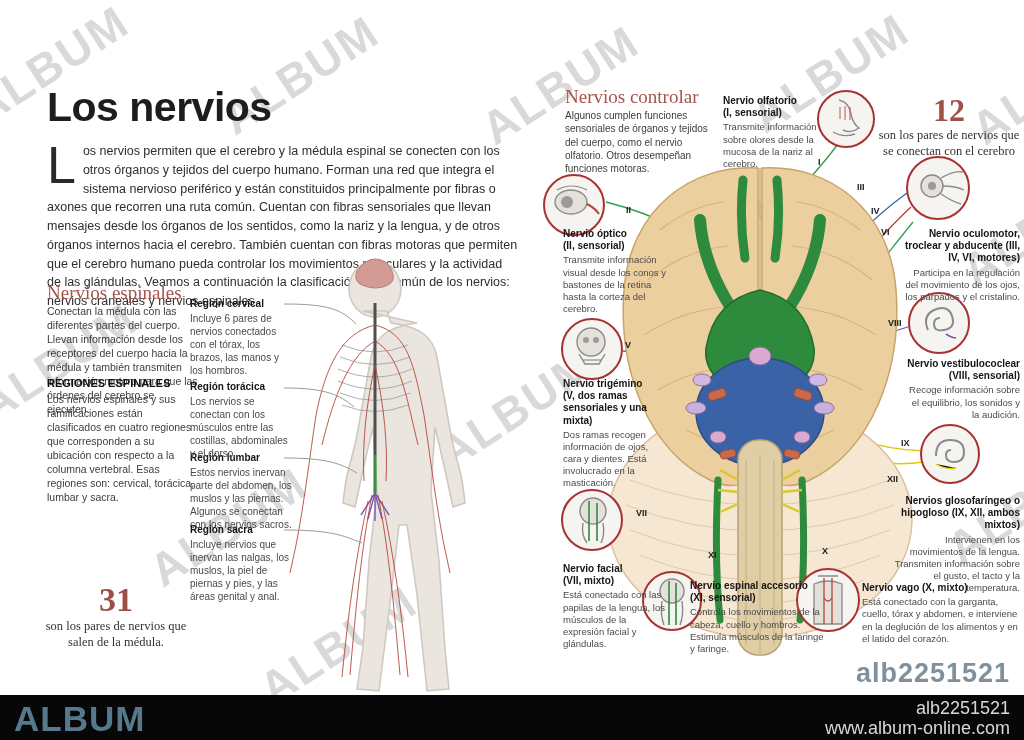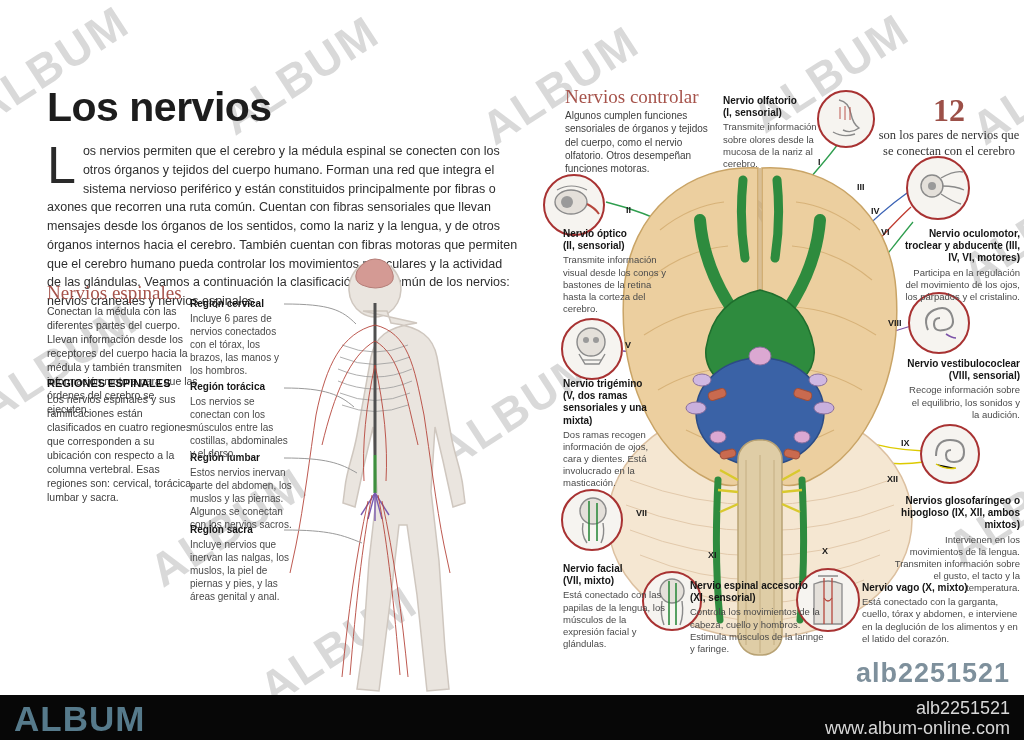--- a/index.html
+++ b/index.html
@@ -65,20 +65,24 @@
   <div class="title">Los nervios</div>
   <div class="intro">
     <span class="dropcap">L</span><span>os nervios permiten que el cerebro y la médula espinal se conecten con los otros órganos y tejidos del cuerpo humano. Forman una red que integra el sistema nervioso periférico y están constituidos principalmente por fibras o axones que recorren una ruta común. Cuentan con fibras sensoriales que llevan mensajes desde los órganos de los sentidos, como la nariz y la lengua, y de otros órganos internos hacia el cerebro. También cuentan con fibras motoras que permiten que el cerebro humano pueda controlar los movimientos musculares y la actividad de las glándulas. Veamos a continuación la clasificación más común de los nervios: nervios craneales y nervios espinales.</span>
   </div>
 
   <div class="sec-head" style="left:47px;top:282px">Nervios espinales</div>
   <div class="body-sm" style="left:47px;top:305px;width:152px">Conectan la médula con las diferentes partes del cuerpo. Llevan información desde los receptores del cuerpo hacia la médula y también transmiten información motora para que las órdenes del cerebro se ejecuten.</div>
   <div class="bold-head" style="left:47px;top:377px">REGIONES ESPINALES</div>
   <div class="body-sm" style="left:47px;top:393px;width:152px">Los nervios espinales y sus ramificaciones están clasificados en cuatro regiones que corresponden a su ubicación con respecto a la columna vertebral. Esas regiones son: cervical, torácica, lumbar y sacra.</div>
 
+  <div class="stat" style="left:42px;top:583px;width:148px">
+    <div class="num">31</div>
+    <div class="txt">son los pares de nervios que salen de la médula.</div>
+  </div>
 
   <div class="region" style="left:190px;top:298px">
     <div class="rname">Región cervical</div>
     <div class="rdesc">Incluye 6 pares de nervios conectados con el tórax, los brazos, las manos y los hombros.</div>
   </div>
   <div class="region" style="left:190px;top:452px">
     <div class="rname">Región lumbar</div>
     <div class="rdesc">Estos nervios inervan parte del abdomen, los muslos y las piernas. Algunos se conectan con los nervios sacros.</div>
   </div>
   <div class="region" style="left:190px;top:381px">

